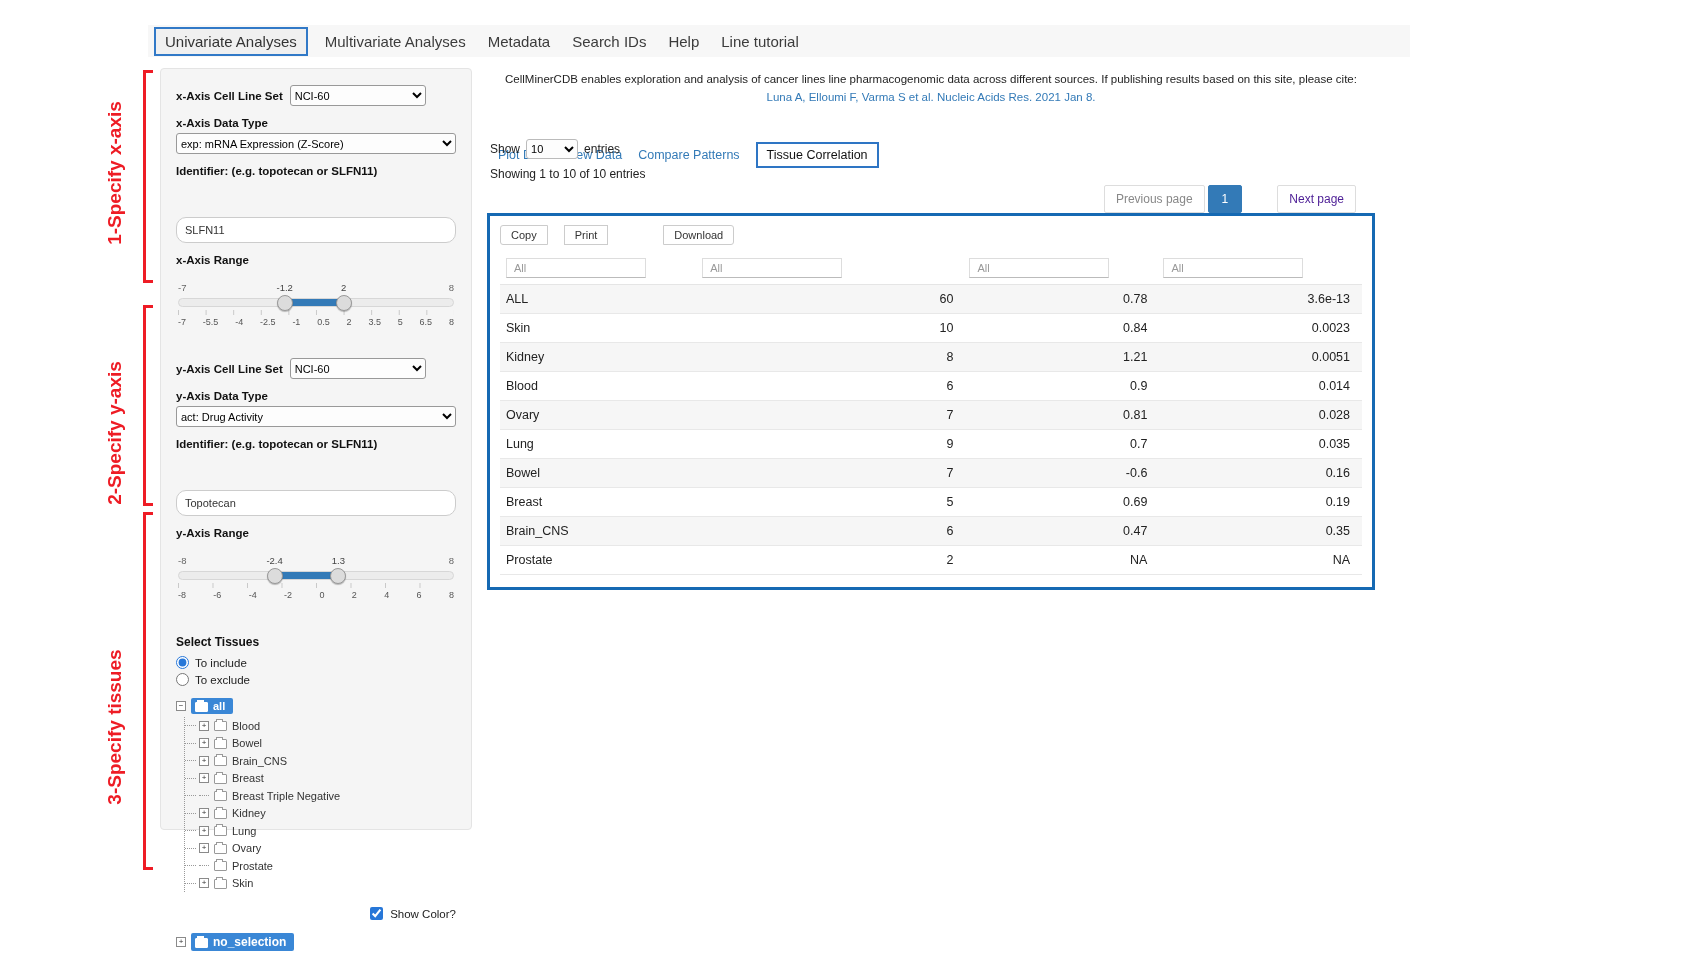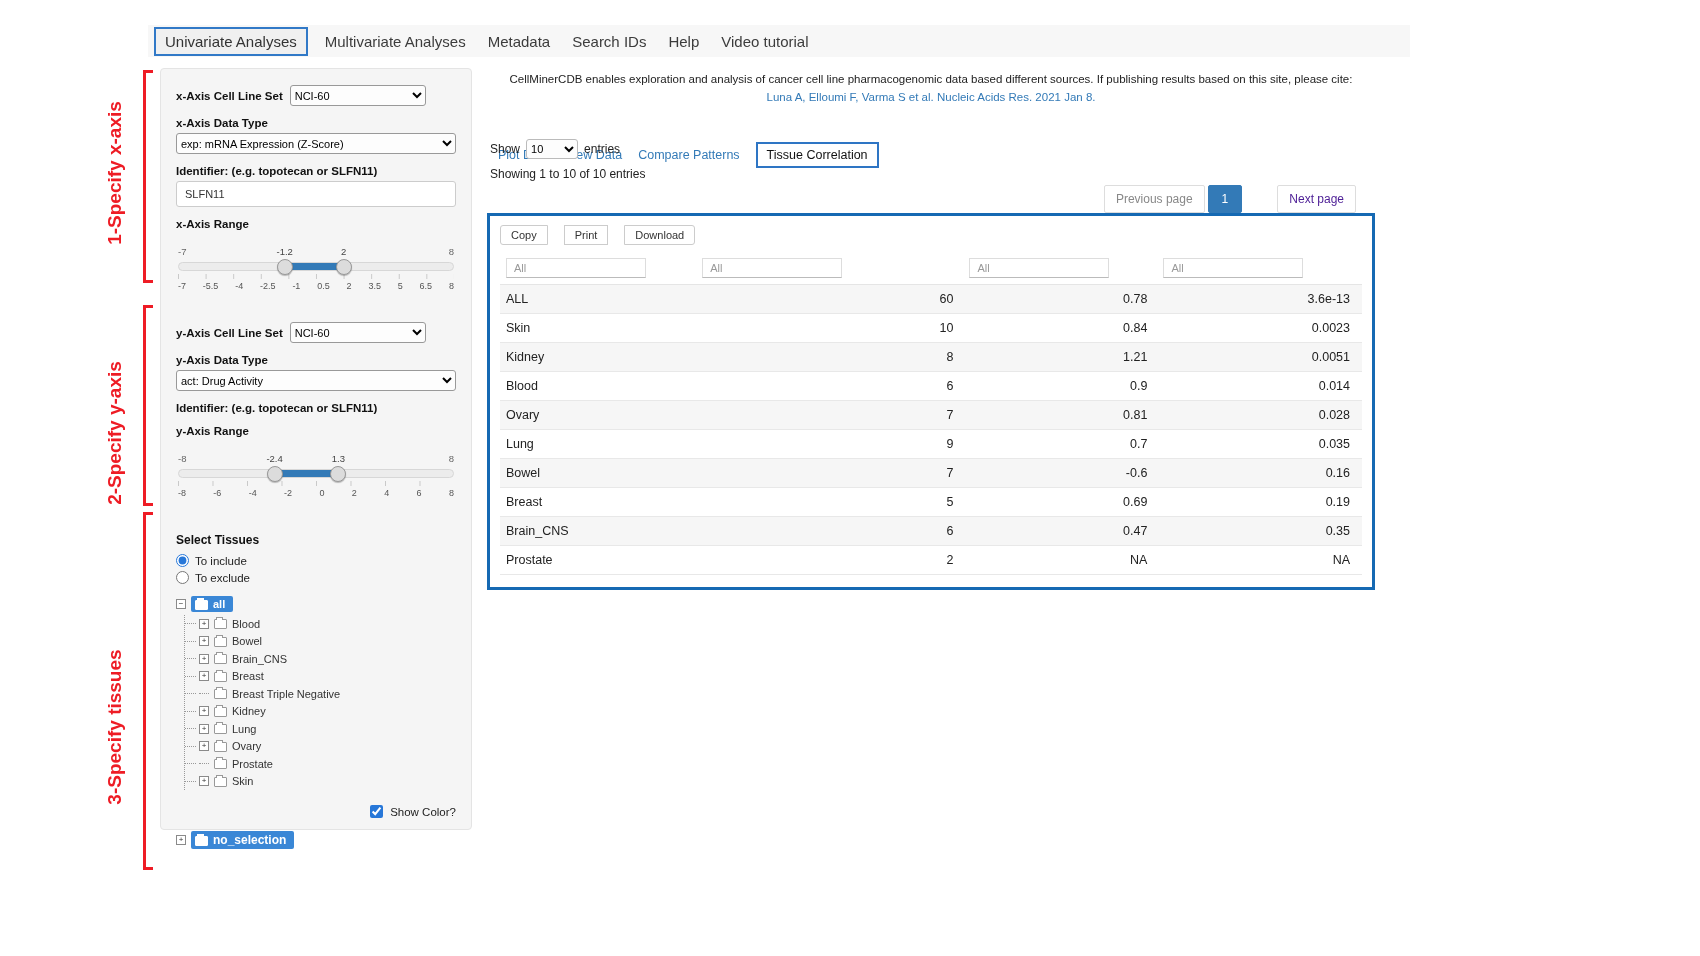--- a/index.html
+++ b/index.html
@@ -29,22 +29,22 @@
   #ann3{left:25px;top:716px;width:180px;} #br3{top:512px;height:358px;}
   
   .sidebar{position:absolute;left:160px;top:68px;width:312px;height:762px;
     background:#f5f5f5;border:1px solid #e4e4e4;border-radius:4px;padding:16px 15px;font-size:12px;}
   .inline-row{display:flex;align-items:center;gap:7px;}
   .b-label{font-weight:700;font-size:11.5px;margin:11px 0 4px;color:#111;}
   select{font-size:11px;height:21px;border:1px solid #999;background:#fdfdfd;border-radius:3px;
     font-family:"Liberation Sans","DejaVu Sans",sans-serif;}
   select.full{width:100%;}
   select.inline{width:136px;}
-  input.txt{width:100%;height:26px;border:1px solid #ccc;border-radius:3px;padding:0 8px;
-    font-size:11px;background:#fff;font-family:inherit;color:#333;}
+  input.txt{width:100%;height:26px;border:1px solid #ccc;border-radius:10px;padding:0 8px;
+    font-size:11px;background:#fff;font-family:inherit;color:#333;margin-top:36px;}
   
   .slider{position:relative;height:52px;margin:16px 2px 0;}
   .sl-end{position:absolute;top:0;font-size:9.5px;color:#666;}
   .sl-end.right{right:0;} .sl-end.left{left:0;}
   .sl-val{position:absolute;top:0;font-size:9.5px;color:#444;transform:translateX(-50%);}
   .track{position:absolute;top:16px;left:0;right:0;height:9px;background:#ececec;
     border:1px solid #d7d7d7;border-radius:5px;}
   .fill{position:absolute;top:0;bottom:0;background:var(--accent,#337ab7);border-radius:4px;}
   .handle{position:absolute;top:13px;width:16px;height:16px;border-radius:50%;background:#dcdcdc;
     border:1px solid #999;transform:translateX(-50%);z-index:2;box-shadow:0 1px 1px rgba(0,0,0,.25);cursor:pointer;}
@@ -90,21 +90,21 @@
     font-size:12px;cursor:pointer;font-family:inherit;}
   .pg.active{background:var(--accent,#337ab7);border-color:var(--accent,#337ab7);color:#fff;padding:6px 13px;}
   .pg.next{color:#4c1d95;margin-left:32px;}
   
   .table-wrap{position:absolute;left:487px;top:213px;width:888px;background:#fff;
     border:3px solid var(--table_border,#1569b3);padding:9px 10px 12px;}
   .dt-buttons{display:inline-flex;gap:17px;}
   .dt-btn{border:1px solid #ccc;background:#fff;color:#333;padding:3px 10px;font-size:11px;
     margin-right:-1px;cursor:pointer;font-family:inherit;}
   .dt-btn:first-child{border-radius:3px 0 0 3px;}
-  .dt-btn:last-child{border-radius:0 3px 3px 0;}
+  .dt-btn:last-child{border-radius:0 3px 3px 0;margin-left:39px;}
   table{width:100%;border-collapse:collapse;margin-top:9px;font-size:12.5px;table-layout:fixed;}
   th{font-weight:700;padding:7px 12px 7px 4px;border-bottom:1px solid #d8d8d8;font-size:12.5px;color:#111;}
   th.col0{text-align:left;position:relative;padding-left:6px;}
   th.col1,th.col2,th.col3{text-align:right;}
   .sort{color:#c8c8c8;font-size:11px;margin-left:6px;font-weight:400;}
   th.col0 .sort{position:absolute;right:10px;top:9px;}
   .filter-row td{padding:4px 4px 6px;border-bottom:1px solid #e5e5e5;text-align:left;}
   .filter-row td:first-child{padding-left:6px;}
   .col-filter{width:140px;border:1px solid #ddd;border-bottom:1px solid #bbb;padding:3px 7px;
     font-size:11px;color:#777;font-family:inherit;background:#fff;}
@@ -118,21 +118,21 @@
 </style>
 </head>
 <body>
 
 <div class="top-nav">
     <div class="nav-tab active">Univariate Analyses</div>
     <div class="nav-tab">Multivariate Analyses</div>
     <div class="nav-tab">Metadata</div>
     <div class="nav-tab">Search IDs</div>
     <div class="nav-tab">Help</div>
-    <div class="nav-tab">Video tutorial</div>
+    <div class="nav-tab">Line tutorial</div>
   </div>
 
 <div class="ann" id="ann1">1-Specify x-axis</div>
 <div class="ann" id="ann2">2-Specify y-axis</div>
 <div class="ann" id="ann3">3-Specify tissues</div>
 <div class="bracket" id="br1"></div>
 <div class="bracket" id="br2"></div>
 <div class="bracket" id="br3"></div>
 
 <div class="sidebar">
@@ -180,20 +180,21 @@
       <span class="b-label" style="margin:0">y-Axis Cell Line Set</span>
       <select class="inline">
         <option>NCI-60</option>
       </select>
     </div>
     <div class="b-label">y-Axis Data Type</div>
     <select class="full">
       <option>act: Drug Activity</option>
     </select>
     <div class="b-label">Identifier: (e.g. topotecan or SLFN11)</div>
+    <input class="txt" value="Topotecan" style="">
     <div class="b-label">y-Axis Range</div>
     <div class="slider" id="y-slider">
         <span class="sl-end left">-8</span>
         <span class="sl-end right">8</span>
         <span class="sl-val" style="left:35%">-2.4</span>
         <span class="sl-val" style="left:58.12500000000001%">1.3</span>
         <div class="track">
           <div class="fill" style="left:35%;width:23.125000000000007%"></div>
         </div>
         <div class="handle" style="left:35%"></div>
@@ -292,21 +293,21 @@
 
   <div class="tree-root-row no-sel-row">
     <span class="expander">+</span>
     <span class="selected-node">
       <span class="folder"></span>
       <span>no_selection</span>
     </span>
   </div>
 </div>
 
-<div class="intro">CellMinerCDB enables exploration and analysis of cancer cell line pharmacogenomic data based different sources. If publishing results based on this site, please cite:</div>
+<div class="intro">CellMinerCDB enables exploration and analysis of cancer lines line pharmacogenomic data across different sources. If publishing results based on this site, please cite:</div>
 <div class="citation">Luna A, Elloumi F, Varma S et al. Nucleic Acids Res. 2021 Jan 8.</div>
 <div class="main-tabs" id="main-tabs">
     <div class="main-tab">Plot Data</div>
     <div class="main-tab">View Data</div>
     <div class="main-tab">Compare Patterns</div>
     <div class="main-tab active">Tissue Correlation</div>
   </div>
 
 <div class="show-row">
   <span>Show</span>

